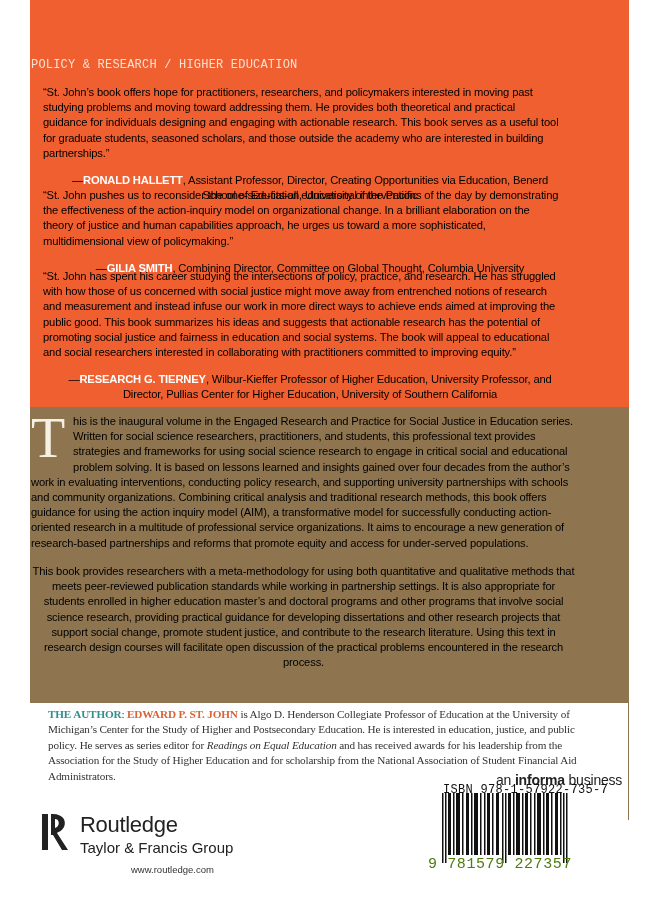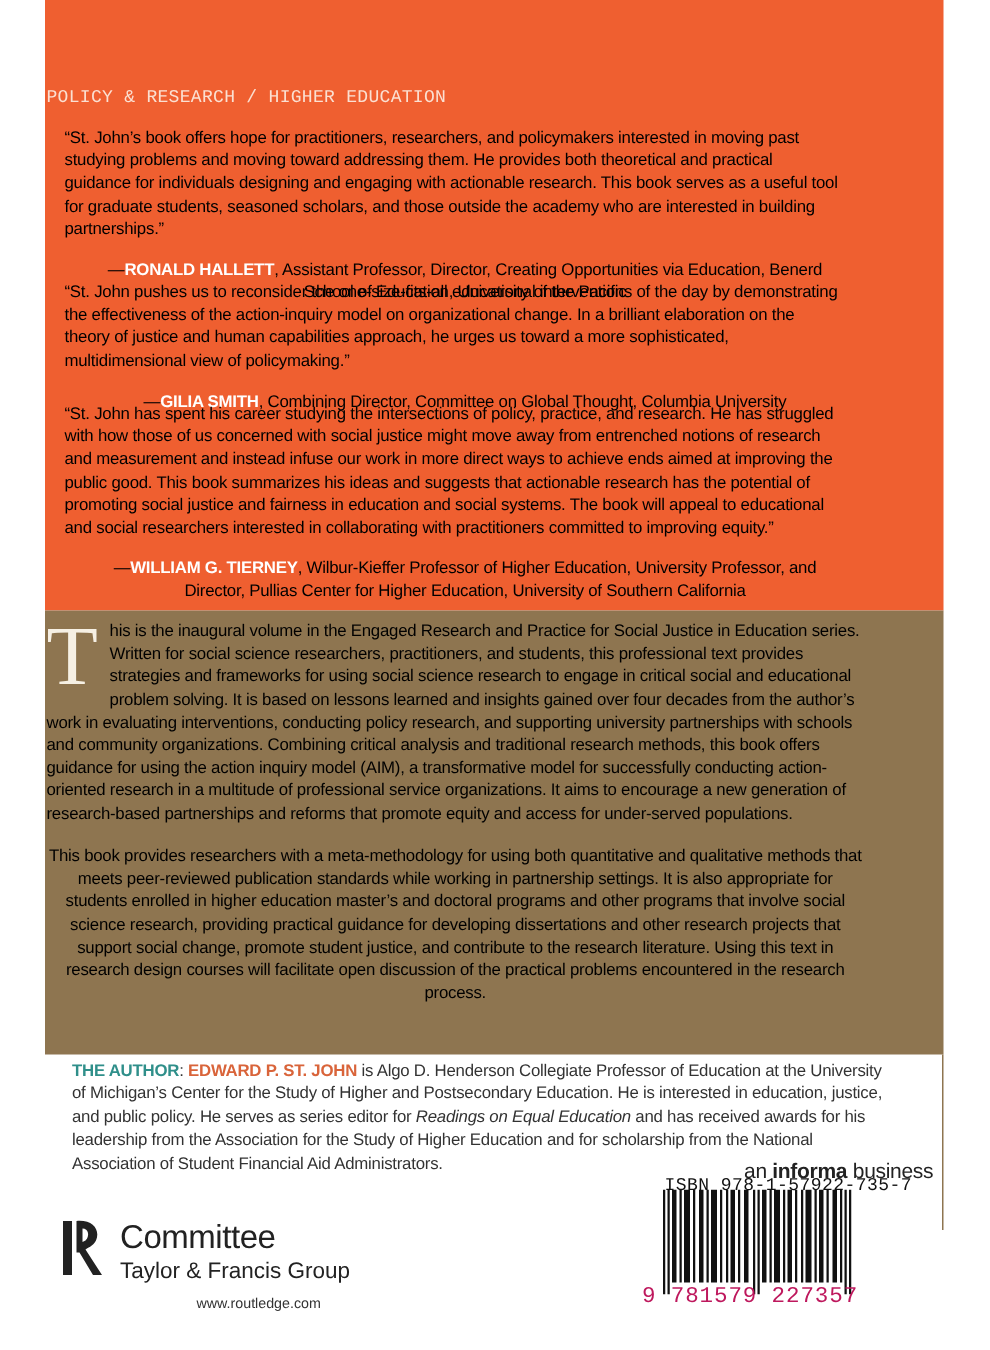--- a/index.html
+++ b/index.html
@@ -34,21 +34,21 @@
   .blurb {
     position: absolute; left: 31px; width: 545px;
     font-size: 11.2px; line-height: 15.2px; letter-spacing: -0.15px;
   }
   .dropcap {
     float: left; font-family: "Liberation Serif", serif; font-size: 56px; line-height: 44px;
     margin: 2px 8px 0 0; color: #f6f0e4; height: 44px;
   }
   .author {
     position: absolute; left: 48px; top: 707px; width: 550px;
-    font-size: 11.2px; line-height: 15.4px; color: #333333; letter-spacing: -0.15px;
+    font-size: 11.2px; line-height: 15.4px; color: #333333; letter-spacing: -0.15px; font-family: Liberation Serif, serif;
   }
   .author .label { color: #2f8f8a; font-weight: bold; }
   .author .name { color: #d9643a; font-weight: bold; }
   .logo {
     position: absolute; left: 42px; top: 812px; width: 200px; height: 80px;
   }
   .logo-mark { position: absolute; left: 0; top: 0; width: 30px; height: 40px; }
   .logo-name { position: absolute; left: 38px; top: 0; font-size: 22px; color: #222; letter-spacing: -0.3px; }
   .logo-sub { position: absolute; left: 38px; top: 27px; font-size: 15px; color: #222; }
   .logo-url { position: absolute; left: 45px; top: 52px; font-size: 9.5px; color: #333; margin-left: 44px; }
@@ -56,21 +56,21 @@
     position: absolute; left: 496px; top: 772px; font-size: 14px; color: #222; letter-spacing: -0.2px;
   }
   .informa b { font-weight: bold; }
   .isbn {
     position: absolute; left: 443px; top: 783px; font-family: "Liberation Mono", monospace;
     font-size: 12px; color: #111; letter-spacing: 0.3px;
   }
   .barcode { position: absolute; left: 442px; top: 793px; width: 126px; height: 70px; }
   .barcode-digits {
     position: absolute; left: 428px; top: 856px; font-family: "Liberation Mono", monospace;
-    font-size: 15px; color: #be185d; letter-spacing: 0.6px;
+    font-size: 15px; color: #4d7c0f; letter-spacing: 0.6px;
   }
 </style>
 </head>
 <body>
 
 <div class="panel-orange"></div>
 
 <div class="category">POLICY &amp; RESEARCH / HIGHER EDUCATION</div>
 
 <div class="quote" style="top:73px;">
@@ -78,21 +78,21 @@
   <p class="attrib">—<b>RONALD HALLETT</b><span>, Assistant Professor, Director, Creating Opportunities via Education, Benerd School of Education, University of the Pacific</span></p>
 </div>
 
 <div class="quote" style="top:176px;">
   <p><span>“St. John pushes us to reconsider the one-size-fits-all educational interventions of the day by demonstrating the effectiveness of the action-inquiry model on organizational change. In a brilliant elaboration on the theory of justice and human capabilities approach, he urges us toward a more sophisticated, multidimensional view of policymaking.”</span></p>
   <p class="attrib">—<b>GILIA SMITH</b><span>, Combining Director, Committee on Global Thought, Columbia University</span></p>
 </div>
 
 <div class="quote" style="top:257px;">
   <p><span>“St. John has spent his career studying the intersections of policy, practice, and research. He has struggled with how those of us concerned with social justice might move away from entrenched notions of research and measurement and instead infuse our work in more direct ways to achieve ends aimed at improving the public good. This book summarizes his ideas and suggests that actionable research has the potential of promoting social justice and fairness in education and social systems. The book will appeal to educational and social researchers interested in collaborating with practitioners committed to improving equity.”</span></p>
-  <p class="attrib">—<b>WILLIAM G. TIERNEY</b><span>, Wilbur-Kieffer Professor of Higher Education, University Professor, and Director, Pullias Center for Higher Education, University of Southern California</span></p>
+  <p class="attrib">—<b>RESEARCH G. TIERNEY</b><span>, Wilbur-Kieffer Professor of Higher Education, University Professor, and Director, Pullias Center for Higher Education, University of Southern California</span></p>
 </div>
 
 <div class="panel-brown"></div>
 
 <div class="blurb" style="top:414px;">
   <span class="dropcap">T</span>
   <span>his is the inaugural volume in the Engaged Research and Practice for Social Justice in Education series. Written for social science researchers, practitioners, and students, this professional text provides strategies and frameworks for using social science research to engage in critical social and educational problem solving. It is based on lessons learned and insights gained over four decades from the author’s work in evaluating interventions, conducting policy research, and supporting university partnerships with schools and community organizations. Combining critical analysis and traditional research methods, this book offers guidance for using the action inquiry model (AIM), a transformative model for successfully conducting action-oriented research in a multitude of professional service organizations. It aims to encourage a new generation of research-based partnerships and reforms that promote equity and access for under-served populations.</span>
 </div>
 
 <div class="blurb" style="top:564px;text-align:center;">
@@ -104,21 +104,21 @@
 <div class="author">
   <span class="label">THE AUTHOR</span><span>: </span><span class="name">EDWARD P. ST. JOHN</span><span> is Algo D. Henderson Collegiate Professor of Education at the University of Michigan’s Center for the Study of Higher and Postsecondary Education. He is interested in education, justice, and public policy. He serves as series editor for </span><i>Readings on Equal Education</i><span> and has received awards for his leadership from the Association for the Study of Higher Education and for scholarship from the National Association of Student Financial Aid Administrators.</span>
 </div>
 
 <div class="logo">
   <svg class="logo-mark" viewBox="0 0 30 40">
     <rect x="0" y="2" width="6" height="36" fill="#222"></rect>
     <path d="M9 2 C20 1 25 8 22 15 C20 19 16 20 15 21 L26 38 L20 38 L11 23 L9 23 Z" fill="#222"></path>
     <path d="M13 7 C17 7 18 12 15 15 L13 16 Z" fill="#fff"></path>
   </svg>
-  <span class="logo-name">Committee</span>
+  <span class="logo-name">Routledge</span>
   <span class="logo-sub">Taylor &amp; Francis Group</span>
   <span class="logo-url">www.routledge.com</span>
 </div>
 
 <div class="informa"><span>an </span><b>informa</b><span> business</span></div>
 
 <div class="isbn">ISBN 978-1-57922-735-7</div>
 
 <svg class="barcode" viewBox="0 0 126 70" preserveAspectRatio="none">
   <g fill="#111">

